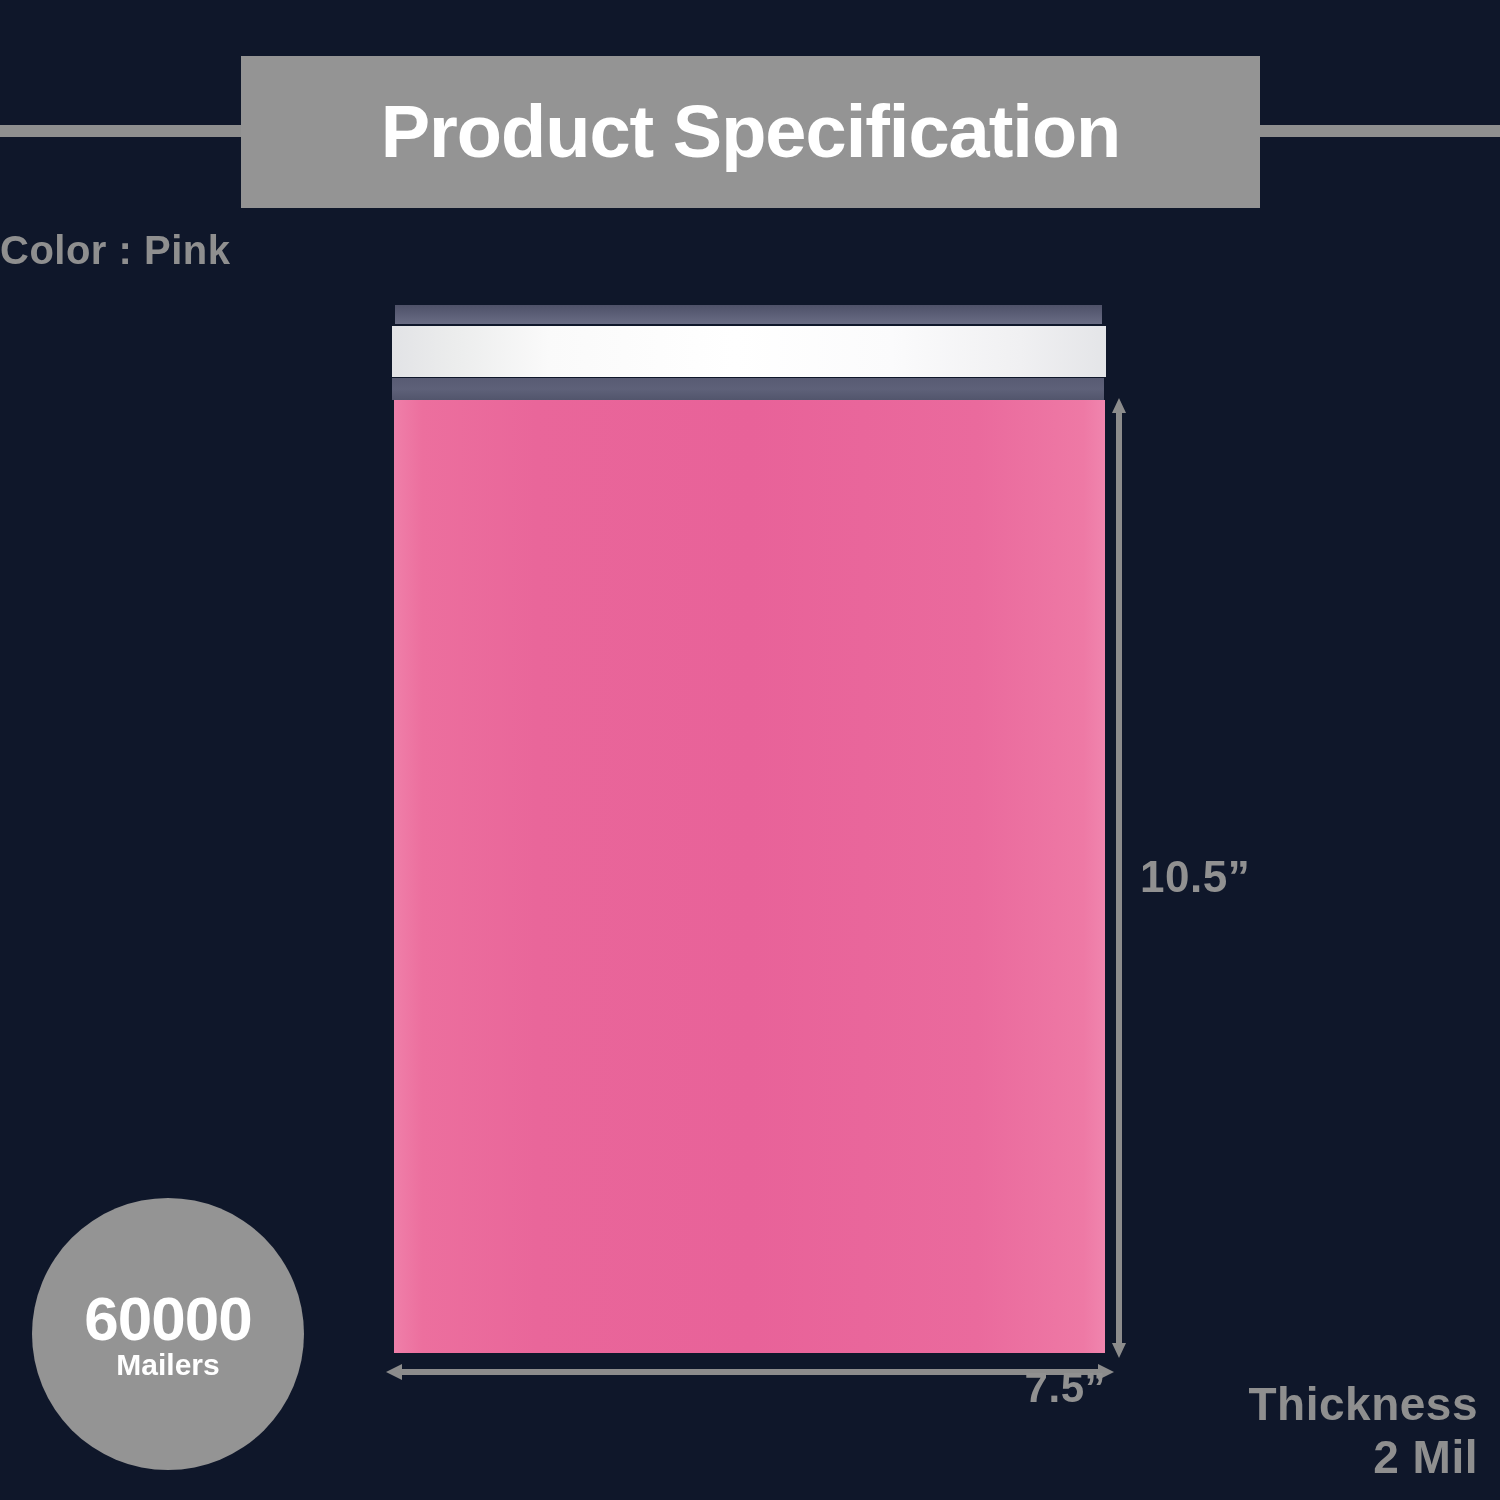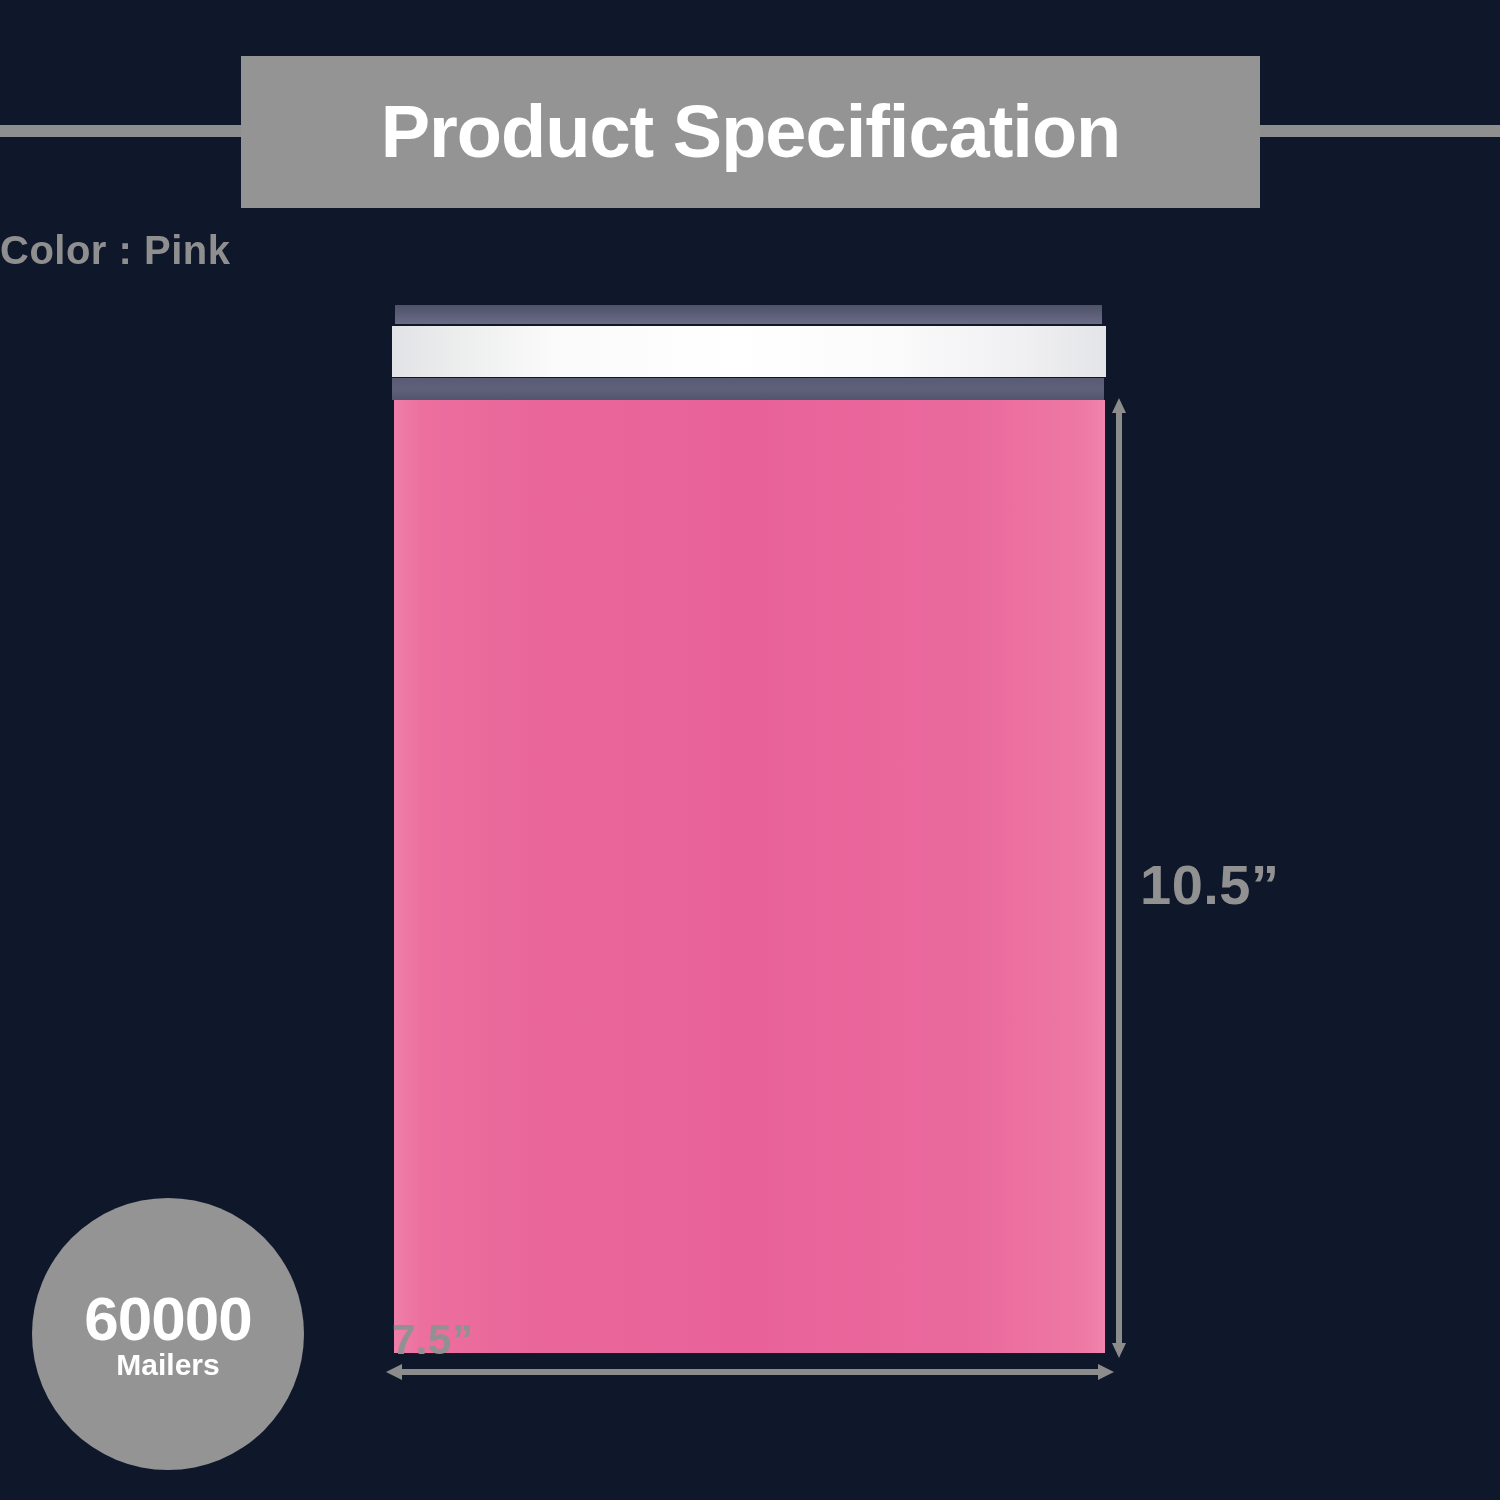--- a/index.html
+++ b/index.html
@@ -118,31 +118,31 @@
     left: 386px;
     top: 1364px;
     width: 728px;
     height: 16px;
   }
   #dim-vertical-label {
     position: absolute;
     left: 1140px;
     top: 852px;
     color: #919191;
-    font-size: 56px;
+    font-size: 44px;
     font-weight: bold;
     letter-spacing: 0.5px;
     white-space: nowrap;
   }
   #dim-horizontal-label {
     position: absolute;
     left: 392px;
-    top: 1316px;
+    top: 1364px;
     width: 714px;
-    text-align: left;
+    text-align: right;
     color: #919191;
     font-size: 42px;
     font-weight: bold;
     letter-spacing: 0.5px;
   }
 
   
   #qty-badge {
     position: absolute;
     left: 32px;
@@ -217,14 +217,18 @@
     <polygon points="0,8 16,0 16,16" fill="#8c8c8c"></polygon>
     <polygon points="728,8 712,0 712,16" fill="#8c8c8c"></polygon>
   </svg>
   <div id="dim-horizontal-label">7.5”</div>
 
   <div id="qty-badge">
     <span id="qty-count">60000</span>
     <span id="qty-unit">Mailers</span>
   </div>
 
+  <div id="thickness-block">
+    <div>Thickness</div>
+    <div>2 Mil</div>
+  </div>
 
 </div>
 
 </body></html>

